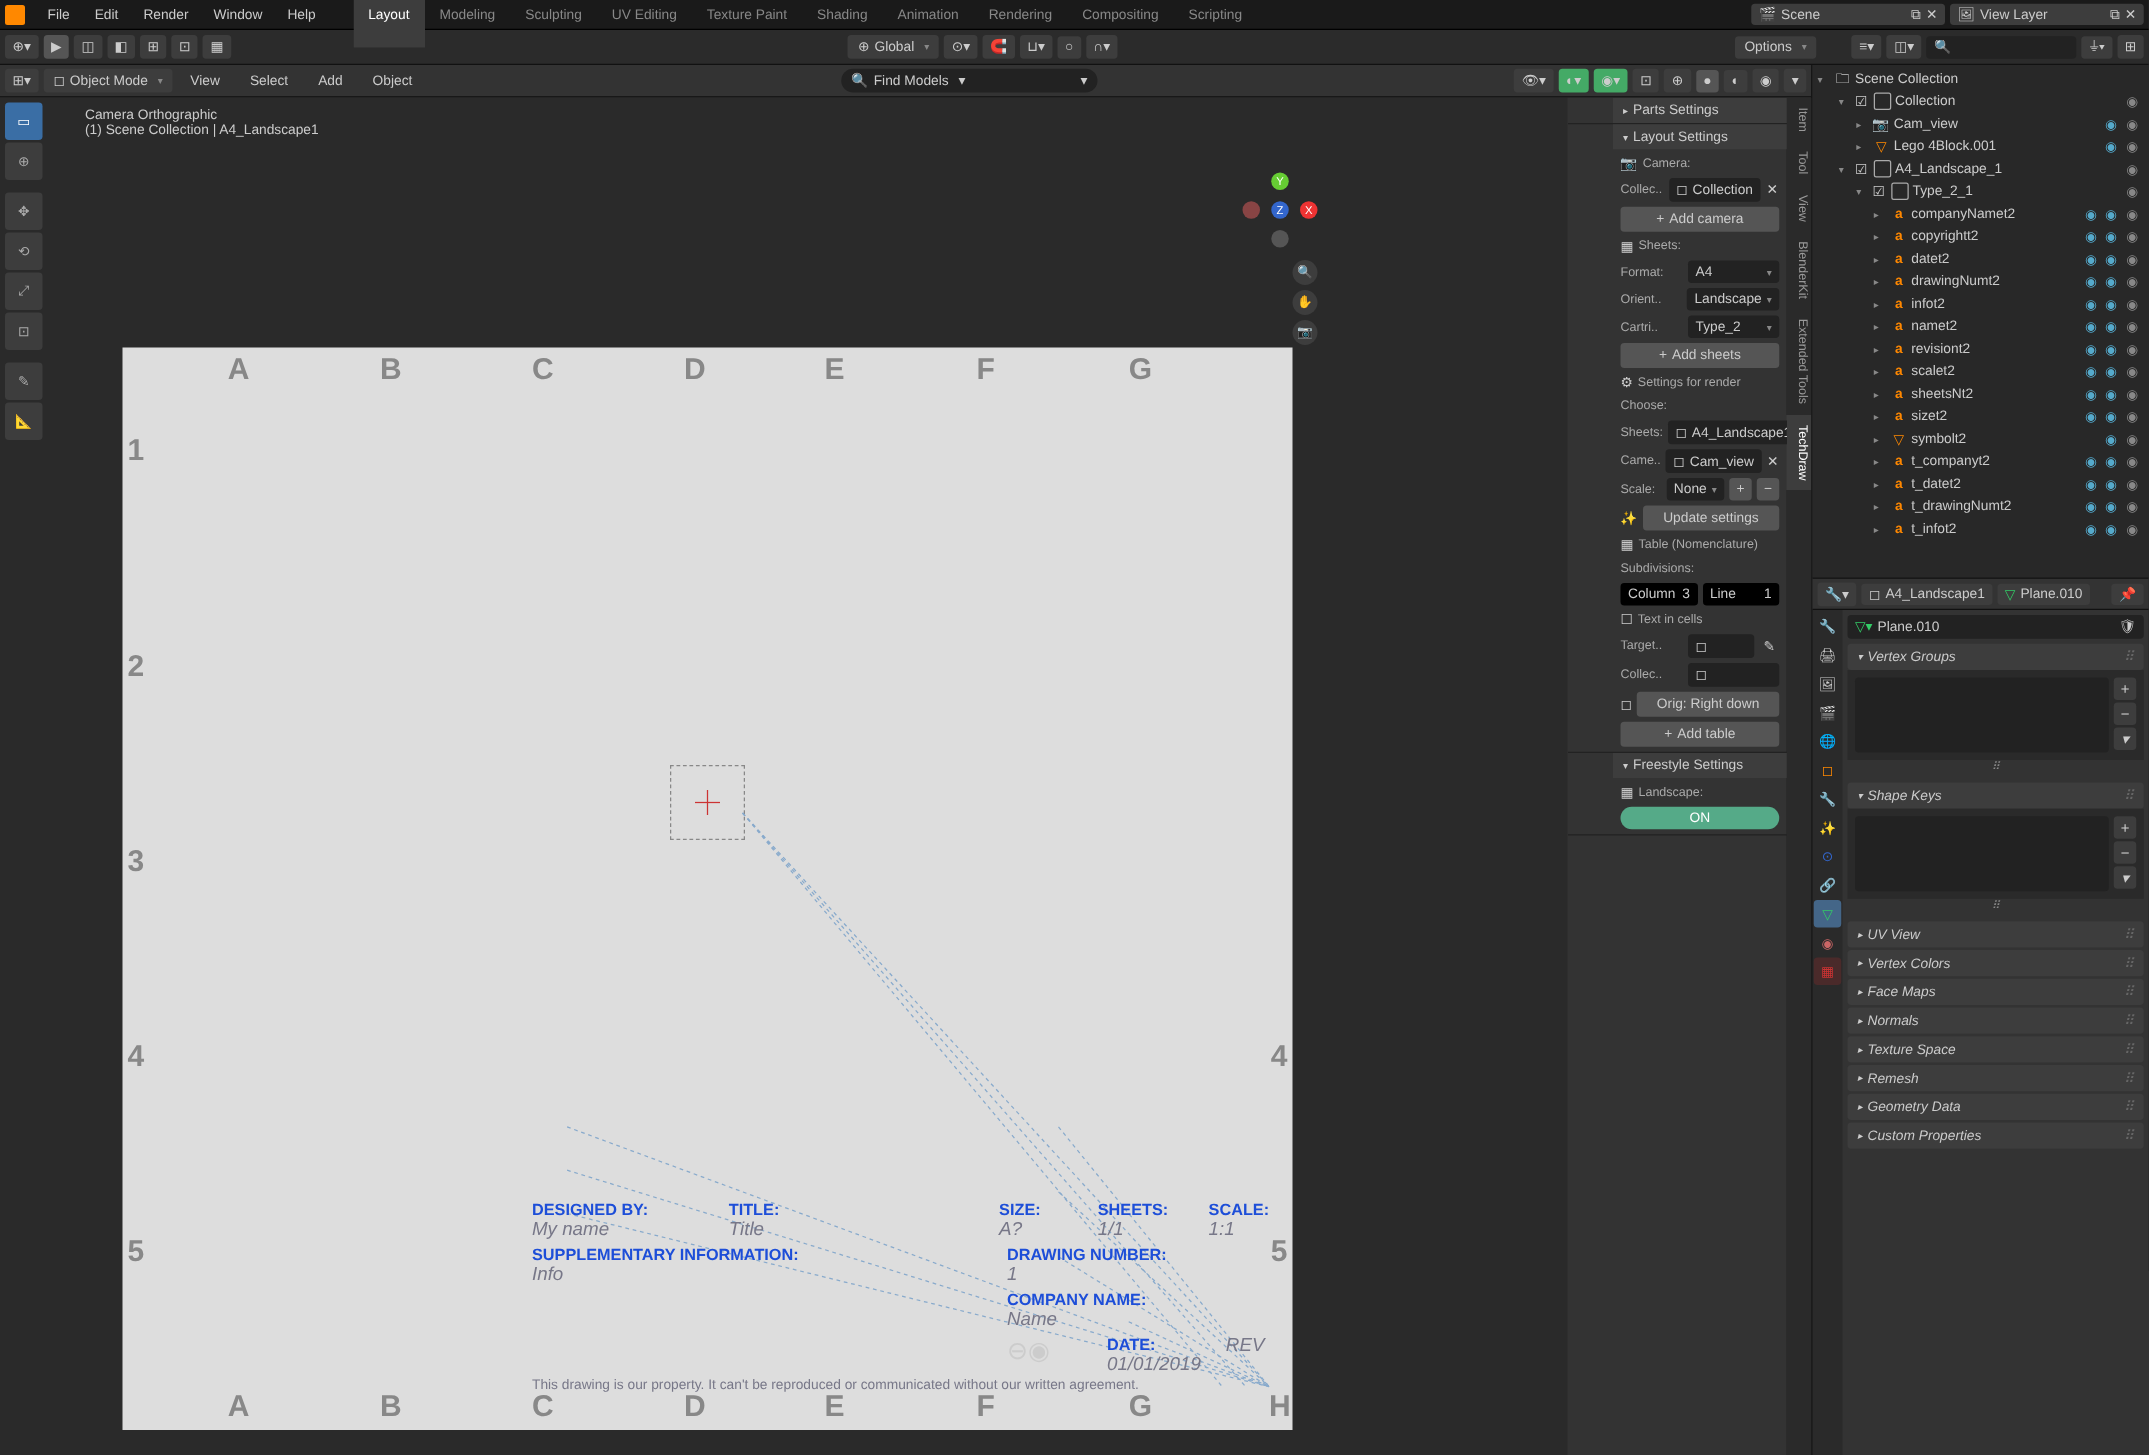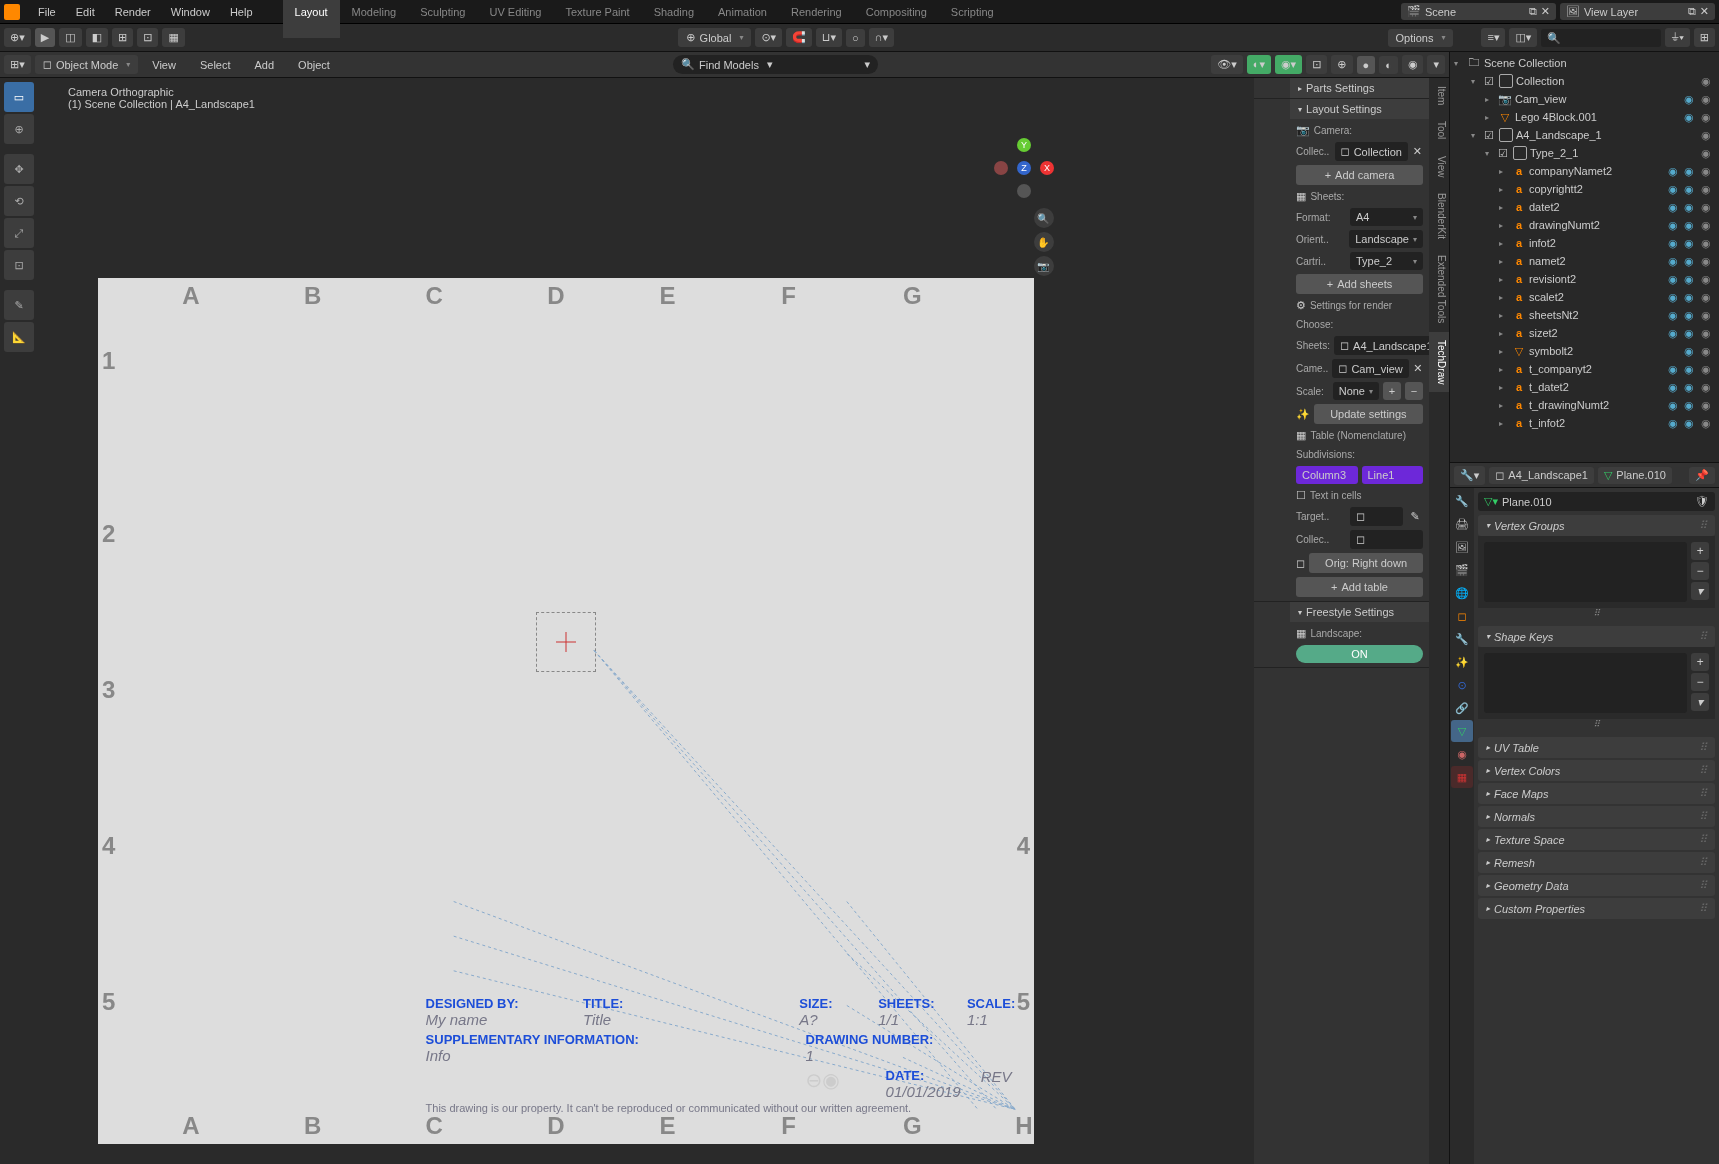--- a/index.html
+++ b/index.html
@@ -69,21 +69,21 @@
 .panel-header::before { content: "▾"; font-size: 8px; }
 .panel-header.collapsed::before { content: "▸"; }
 .panel-body { padding: 4px 6px; display: flex; flex-direction: column; gap: 4px; }
 .panel-row { display: flex; align-items: center; gap: 4px; }
 .panel-row label { width: 50px; font-size: 10px; color: #aaa; }
 .panel-row .field { flex: 1; background: #222; border-radius: 3px; padding: 3px 6px; display: flex; align-items: center; gap: 4px; }
 .panel-row .field.has-caret::after { content: "▾"; font-size: 8px; color: #888; margin-left: auto; }
 .panel-btn { background: #555; border-radius: 3px; padding: 4px; text-align: center; cursor: pointer; flex: 1; }
 .panel-btn.add::before { content: "+"; margin-right: 4px; }
 .x-btn { width: 16px; text-align: center; cursor: pointer; }
-.num-field { background: #6d28d9; border-radius: 3px; padding: 3px 6px; display: flex; flex: 1; }
+.num-field { background: #000000; border-radius: 3px; padding: 3px 6px; display: flex; justify-content: space-between; flex: 1; }
 .section-label { font-size: 10px; color: #aaa; padding: 2px 0; }
 .toggle-on { background: #5a8; border-radius: 10px; padding: 3px; text-align: center; color: #fff; }
 
 .right-col { width: 270px; background: #2b2b2b; display: flex; flex-direction: column; border-left: 1px solid #111; }
 .outliner-search { flex: 1; background: #222; border-radius: 3px; padding: 3px 6px; }
 .outliner-search input { background: transparent; border: none; color: #ccc; width: 100%; }
 .outliner { flex: 1; overflow-y: auto; background: #282828; padding: 2px 0; max-height: 410px; }
 .tree-row { display: flex; align-items: center; padding: 2px 4px; gap: 3px; cursor: pointer; }
 .tree-row .indent { display: inline-block; }
 .tree-toggle { width: 10px; font-size: 8px; color: #888; }
@@ -330,20 +330,27 @@
                 <span class="tb-label">SUPPLEMENTARY INFORMATION:</span>
                 <span class="tb-val">Info</span>
               </div>
               <div class="tb-field">
                 <span class="tb-label">DRAWING NUMBER:</span>
                 <span class="tb-val">1</span>
               </div>
             </div>
             <div class="tb-row">
               <div class="tb-field" style="width:360px"></div>
+              <div class="tb-field">
+                <span class="tb-label">COMPANY NAME:</span>
+                <span class="tb-val">Name</span>
+              </div>
+            </div>
+            <div class="tb-row">
+              <div class="tb-field" style="width:360px"></div>
               <div class="tb-field" style="width:60px">
                 <span style="font-size:20px">⊖◉</span>
               </div>
               <div class="tb-field">
                 <span class="tb-label">DATE:</span>
                 <span class="tb-val">01/01/2019</span>
               </div>
               <div class="tb-field">
                 <span class="tb-val">REV</span>
               </div>
@@ -796,21 +803,21 @@
                   <div class="prop-side-btn">−</div>
                   <div class="prop-side-btn">▾</div>
                 </div>
               </div>
               <div style="padding:0 6px 6px;display:flex">
                 <span style="color:#888;font-size:9px;flex:1;text-align:center">⠿</span>
               </div>
             </div>
             <div class="prop-panel">
               <div class="prop-panel-h ">
-                <span>UV Table</span>
+                <span>UV View</span>
                 <span style="margin-left:auto;color:#666">⠿</span>
               </div>
             </div>
             <div class="prop-panel">
               <div class="prop-panel-h ">
                 <span>Vertex Colors</span>
                 <span style="margin-left:auto;color:#666">⠿</span>
               </div>
             </div>
             <div class="prop-panel">

